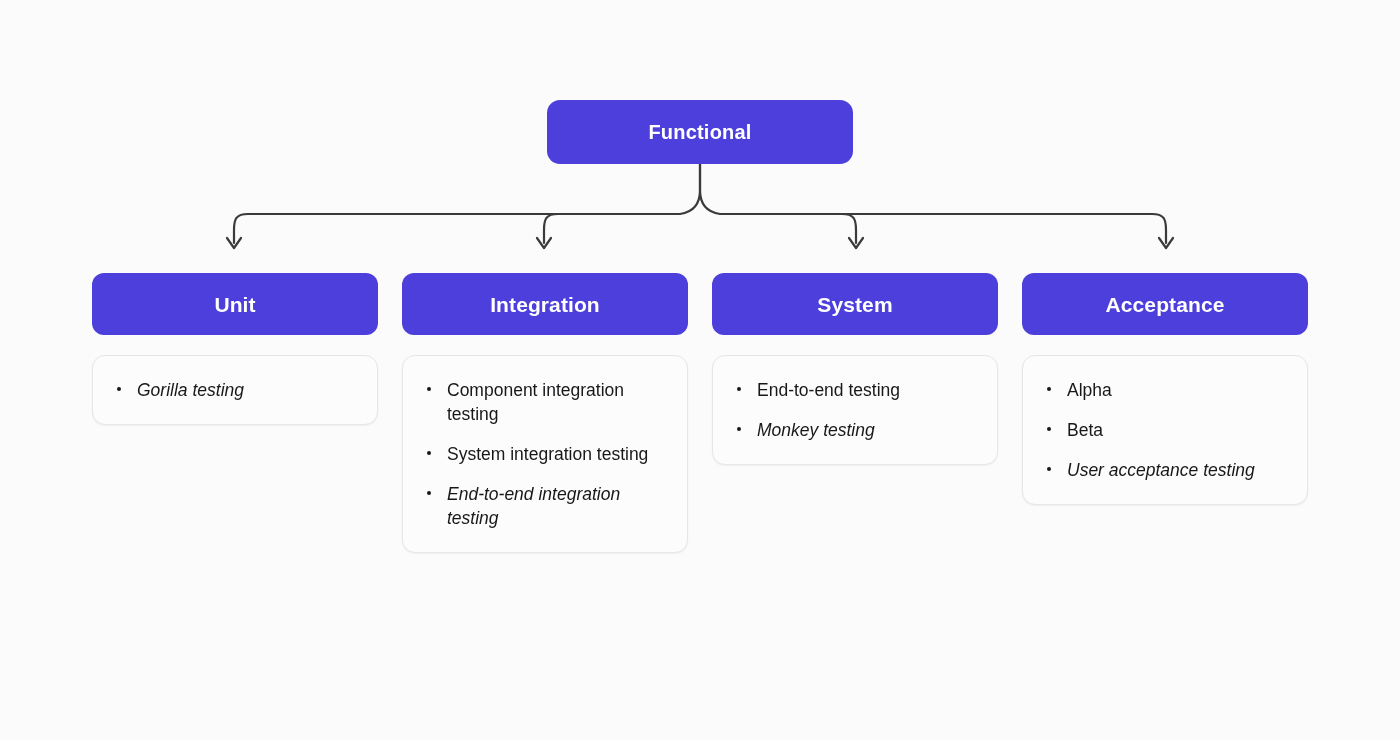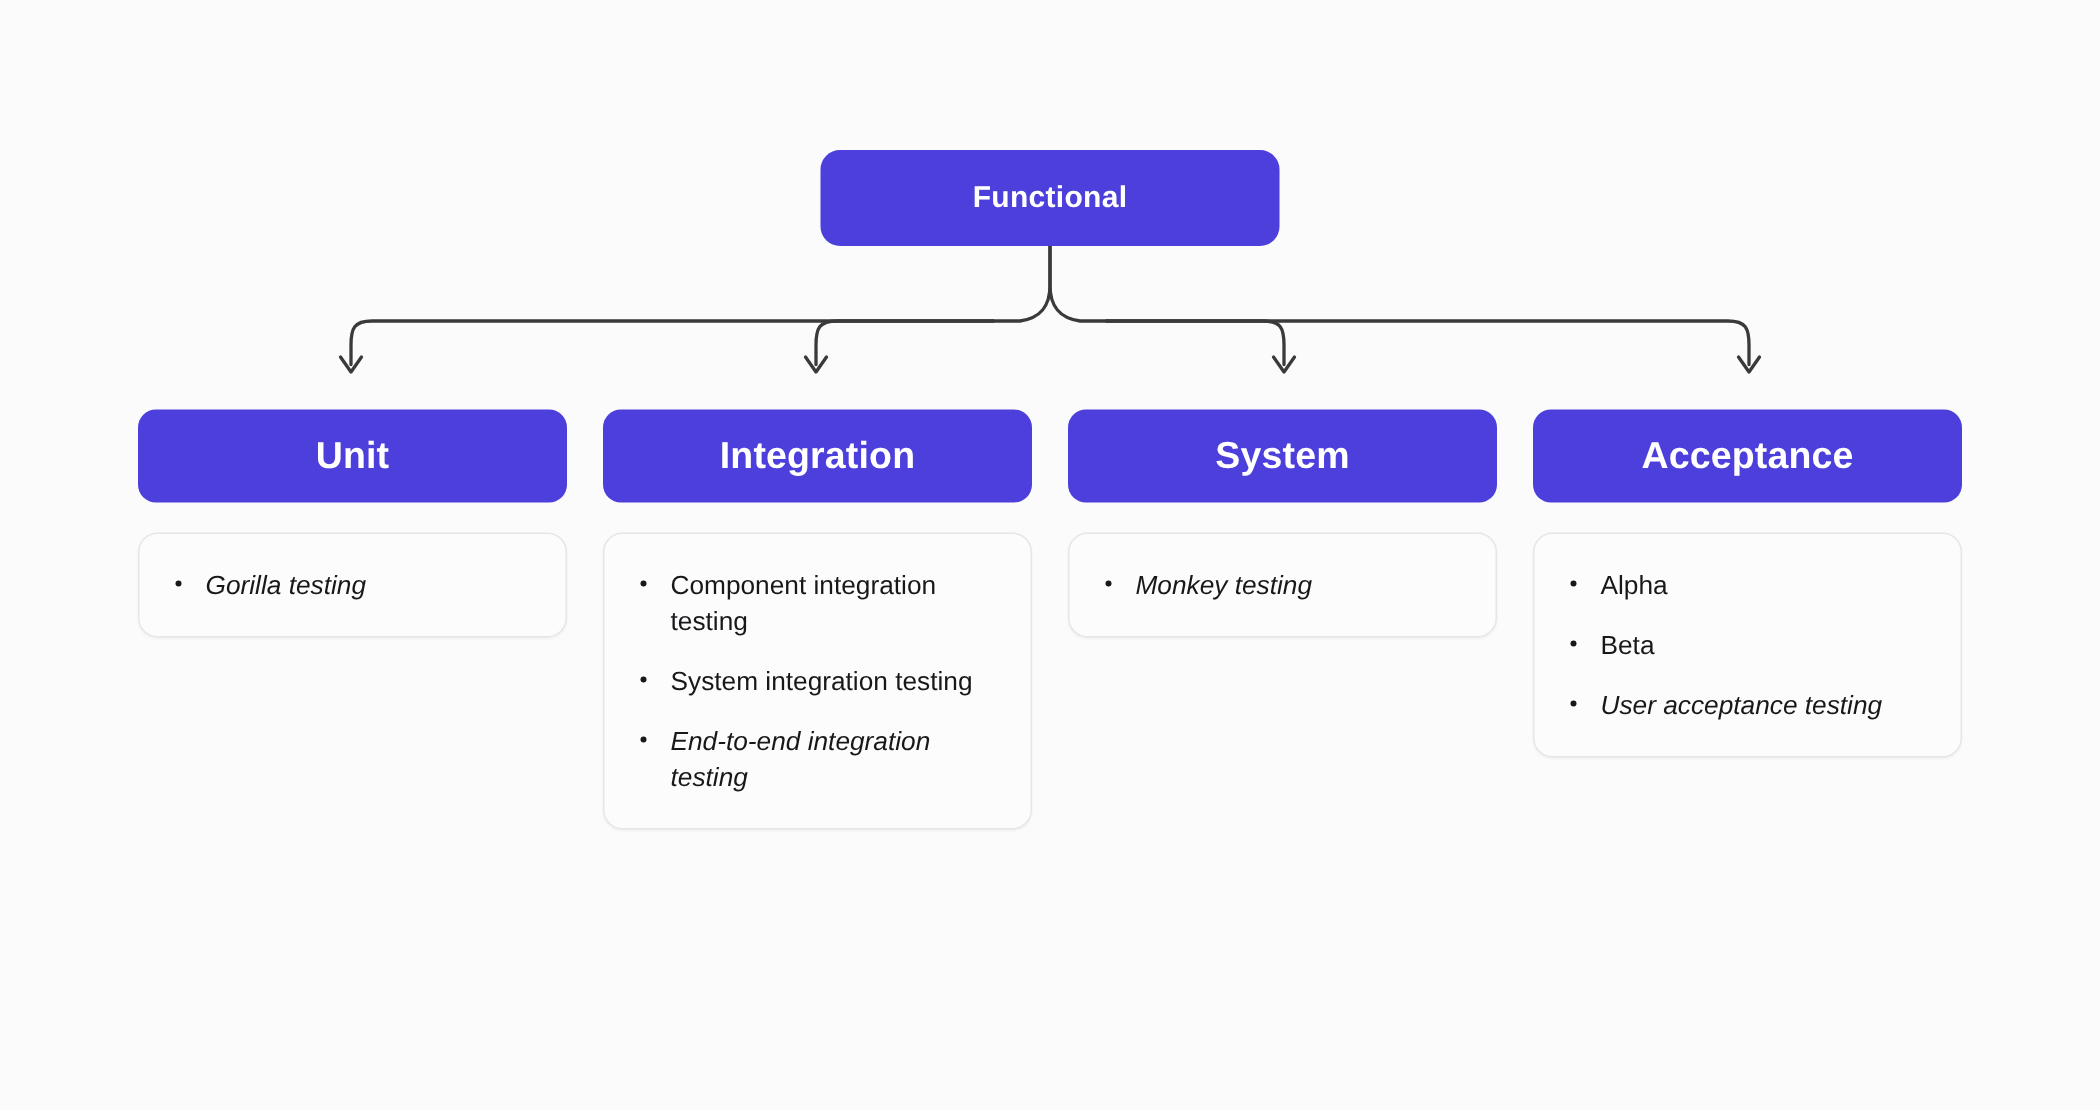--- a/index.html
+++ b/index.html
@@ -66,21 +66,21 @@
     height: 62px;
     background: #4c3fdb;
     border-radius: 12px;
     display: flex;
     align-items: center;
     justify-content: center;
     box-sizing: border-box;
   }
   .branch-header .node-label {
     color: #ffffff;
-    font-size: 25px;
+    font-size: 21px;
     font-weight: bold;
     letter-spacing: 0.1px;
     line-height: 1;
   }
 
   .leaf-card {
     margin-top: 20px;
     background: #fcfcfc;
     border: 1px solid #e6e6e8;
     border-radius: 13px;
@@ -189,20 +189,24 @@
   </div>
 
   <div class="column" id="col-system">
     <div class="branch-header">
       <span class="node-label">System</span>
     </div>
     <div class="leaf-card">
       <ul class="leaf-list">
         <li class="leaf-item">
           <span class="leaf-bullet"></span>
+          <span>End-to-end testing</span>
+        </li>
+        <li class="leaf-item">
+          <span class="leaf-bullet"></span>
           <span>Monkey testing</span>
         </li>
       </ul>
     </div>
   </div>
 
   <div class="column" id="col-acceptance">
     <div class="branch-header">
       <span class="node-label">Acceptance</span>
     </div>

